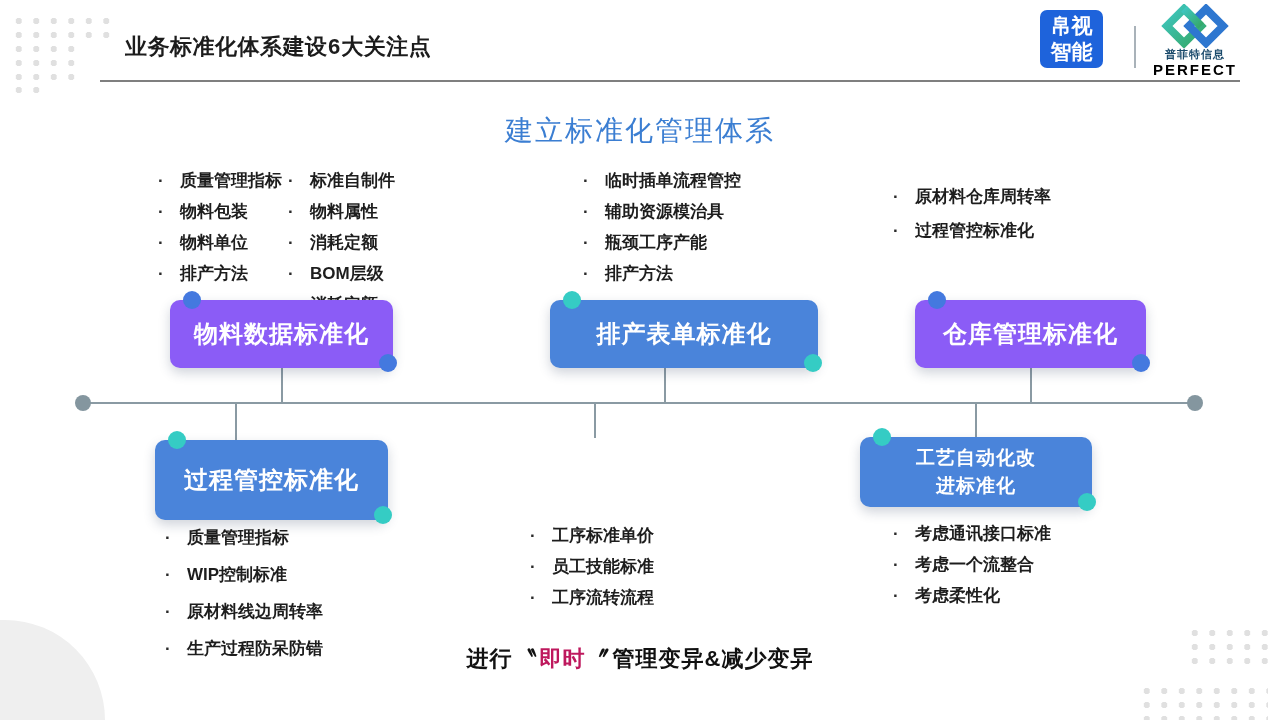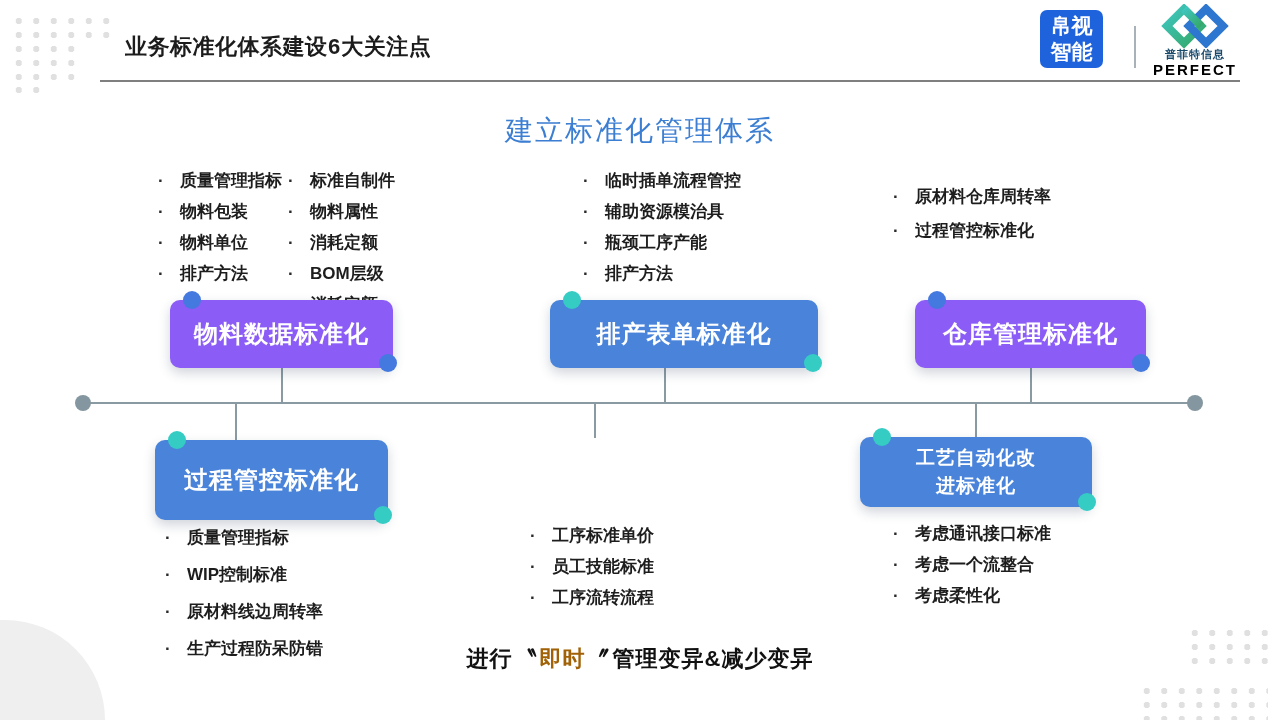--- a/index.html
+++ b/index.html
@@ -57,21 +57,21 @@
   .corner-dot.tl{left:13px;top:-9px;}
   .corner-dot.br{right:-4px;bottom:-4px;}
   .teal .corner-dot{background:#4479DF;}
   .blue .corner-dot{background:#35CCC4;}
   
   .hline{position:absolute;left:83px;top:402px;width:1113px;height:2px;background:#8A9AA3;}
   .vline{position:absolute;width:2px;background:#8A9AA3;}
   .endpoint{position:absolute;width:16px;height:16px;border-radius:50%;background:#84969F;top:395px;}
   
   .footer{position:absolute;left:0;right:0;top:644px;text-align:center;font-size:22px;font-weight:800;color:#111;letter-spacing:1px;}
-  .footer .hl{color:#a16207;}
+  .footer .hl{color:#be185d;}
   .footer span{margin:0 1px;}
 </style>
 </head>
 <body>
 
 <div class="slide">
 
   <div class="dotbg dots-tl-1"></div>
   <div class="dotbg dots-tl-2"></div>
   <div class="dotbg dots-tl-3"></div>

